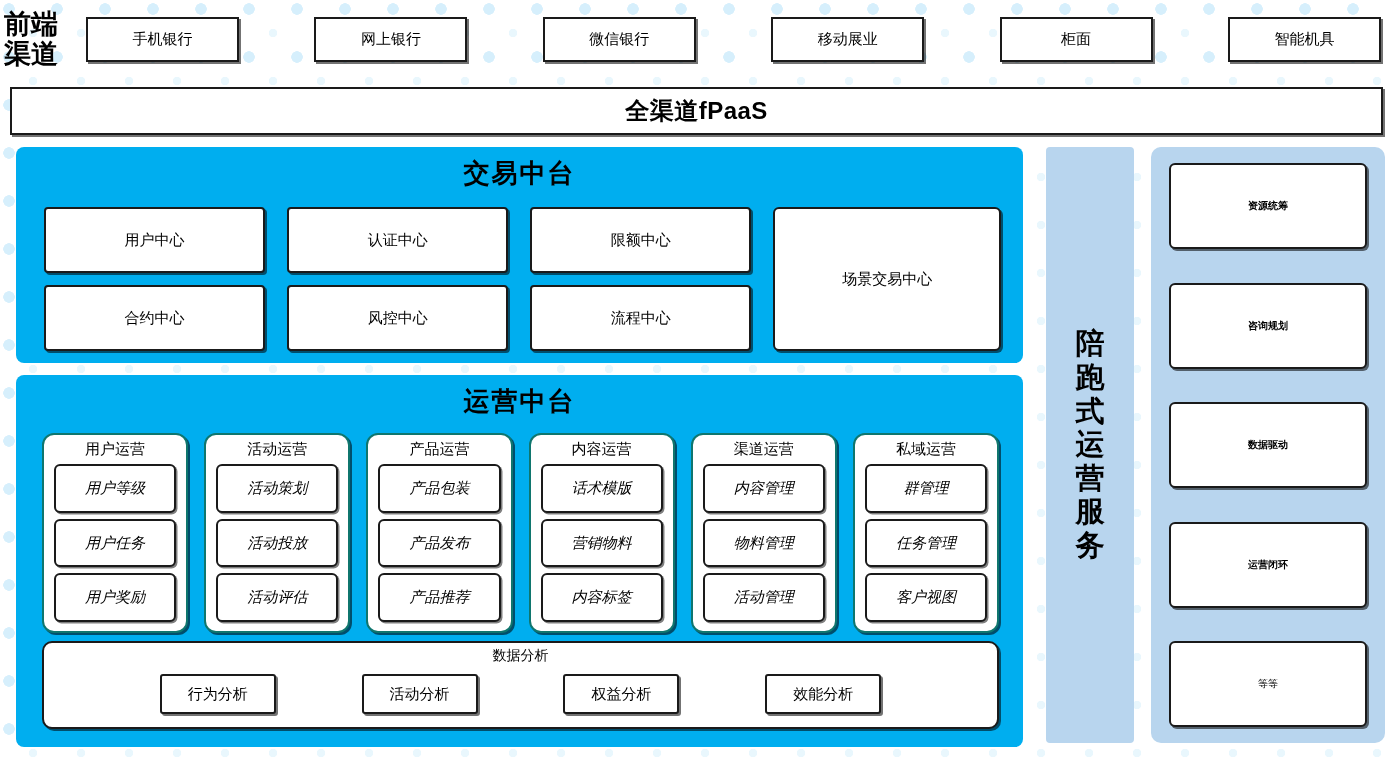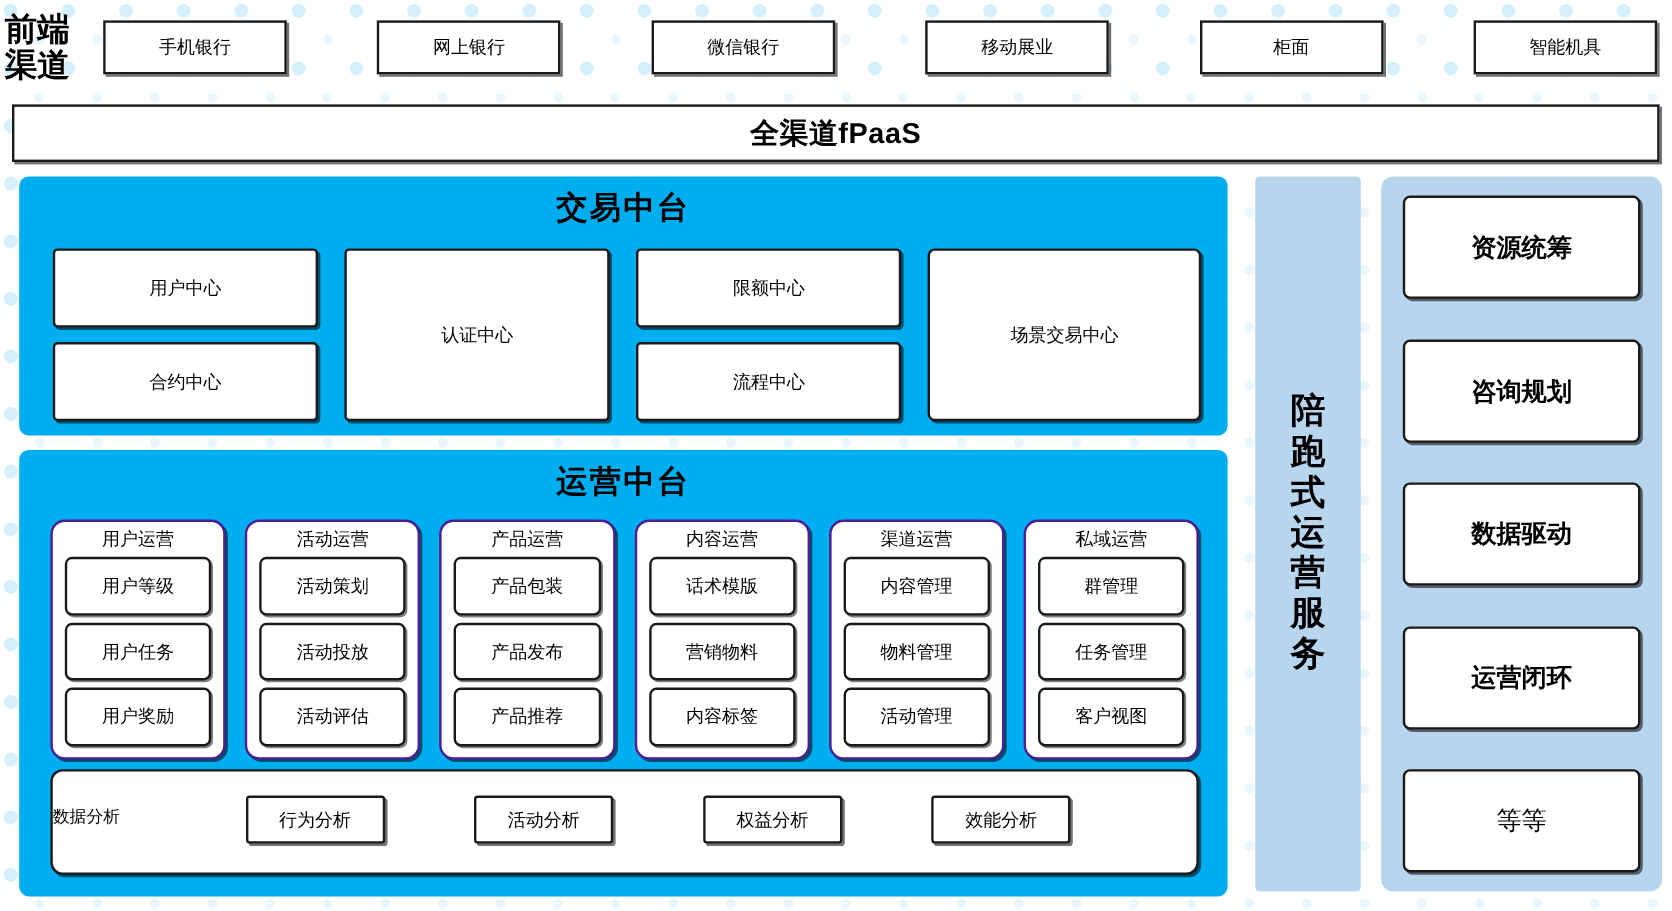--- a/index.html
+++ b/index.html
@@ -135,40 +135,41 @@
     position: absolute;
     left: 26px; top: 58px;
     right: 24px;
     height: 200px;
     display: flex;
     gap: 16px;
   }
   .op-card {
     flex: 1;
     background: #ffffff;
-    border: 2px solid #4c1d95;
+    border: 2px solid #0f766e;
     border-radius: 12px;
     box-shadow: 2px 2px 0 rgba(0,0,0,0.55);
     padding: 5px 10px 9px 10px;
     display: flex;
     flex-direction: column;
     align-items: center;
   }
   .op-card-title {
     font-size: 15px;
     color: #000;
     margin-bottom: 5px;
     white-space: nowrap;
   }
   .op-items {
     width: 100%;
     flex: 1;
     display: flex;
     flex-direction: column;
     gap: 6px;
+    font-style: italic;
   }
   .op-item {
     flex: 1;
     background: #fff;
     border: 2px solid #1a1a1a;
     border-radius: 6px;
     box-shadow: 1.5px 1.5px 0 rgba(0,0,0,0.5);
     display: flex;
     align-items: center;
     justify-content: center;
@@ -182,21 +183,21 @@
     position: absolute;
     left: 26px; bottom: 18px;
     right: 24px;
     height: 88px;
     background: #fff;
     border: 2px solid #1a1a1a;
     border-radius: 10px;
     box-shadow: 2px 2px 0 rgba(0,0,0,0.55);
     padding: 4px 0 8px 0;
     display: flex;
-    flex-direction: row;
+    flex-direction: column;
     align-items: center;
   }
   #data-analysis-title {
     font-size: 14px;
     color: #000;
     margin-bottom: 4px;
   }
   #data-analysis-items {
     width: 100%;
     flex: 1;
@@ -239,21 +240,21 @@
     width: 234px; height: 596px;
     background: #b8d5ee;
     border-radius: 10px;
     padding: 16px 18px;
     display: flex;
     flex-direction: column;
     justify-content: space-between;
   }
   .cap-box {
     height: 86px;
-    font-size: 21px;
+    font-size: 10px;
     font-weight: bold;
     border-radius: 6px;
   }
   .cap-box.plain { font-weight: normal; }
 </style>
 </head>
 <body>
 
 <div id="watermark"></div>
 
@@ -282,20 +283,21 @@
 
       <div class="cyan-panel" id="transaction-panel">
         <div class="panel-title">交易中台</div>
         <div id="transaction-grid">
           <div class="tx-col">
             <div class="wbox tx-box">用户中心</div>
             <div class="wbox tx-box">合约中心</div>
           </div>
           <div class="tx-col">
             <div class="wbox tx-box">认证中心</div>
+            <div class="wbox tx-box">风控中心</div>
           </div>
           <div class="tx-col">
             <div class="wbox tx-box">限额中心</div>
             <div class="wbox tx-box">流程中心</div>
           </div>
           <div class="tx-col-tall">
             <div class="wbox tx-box-tall">场景交易中心</div>
           </div>
         </div>
       </div>

